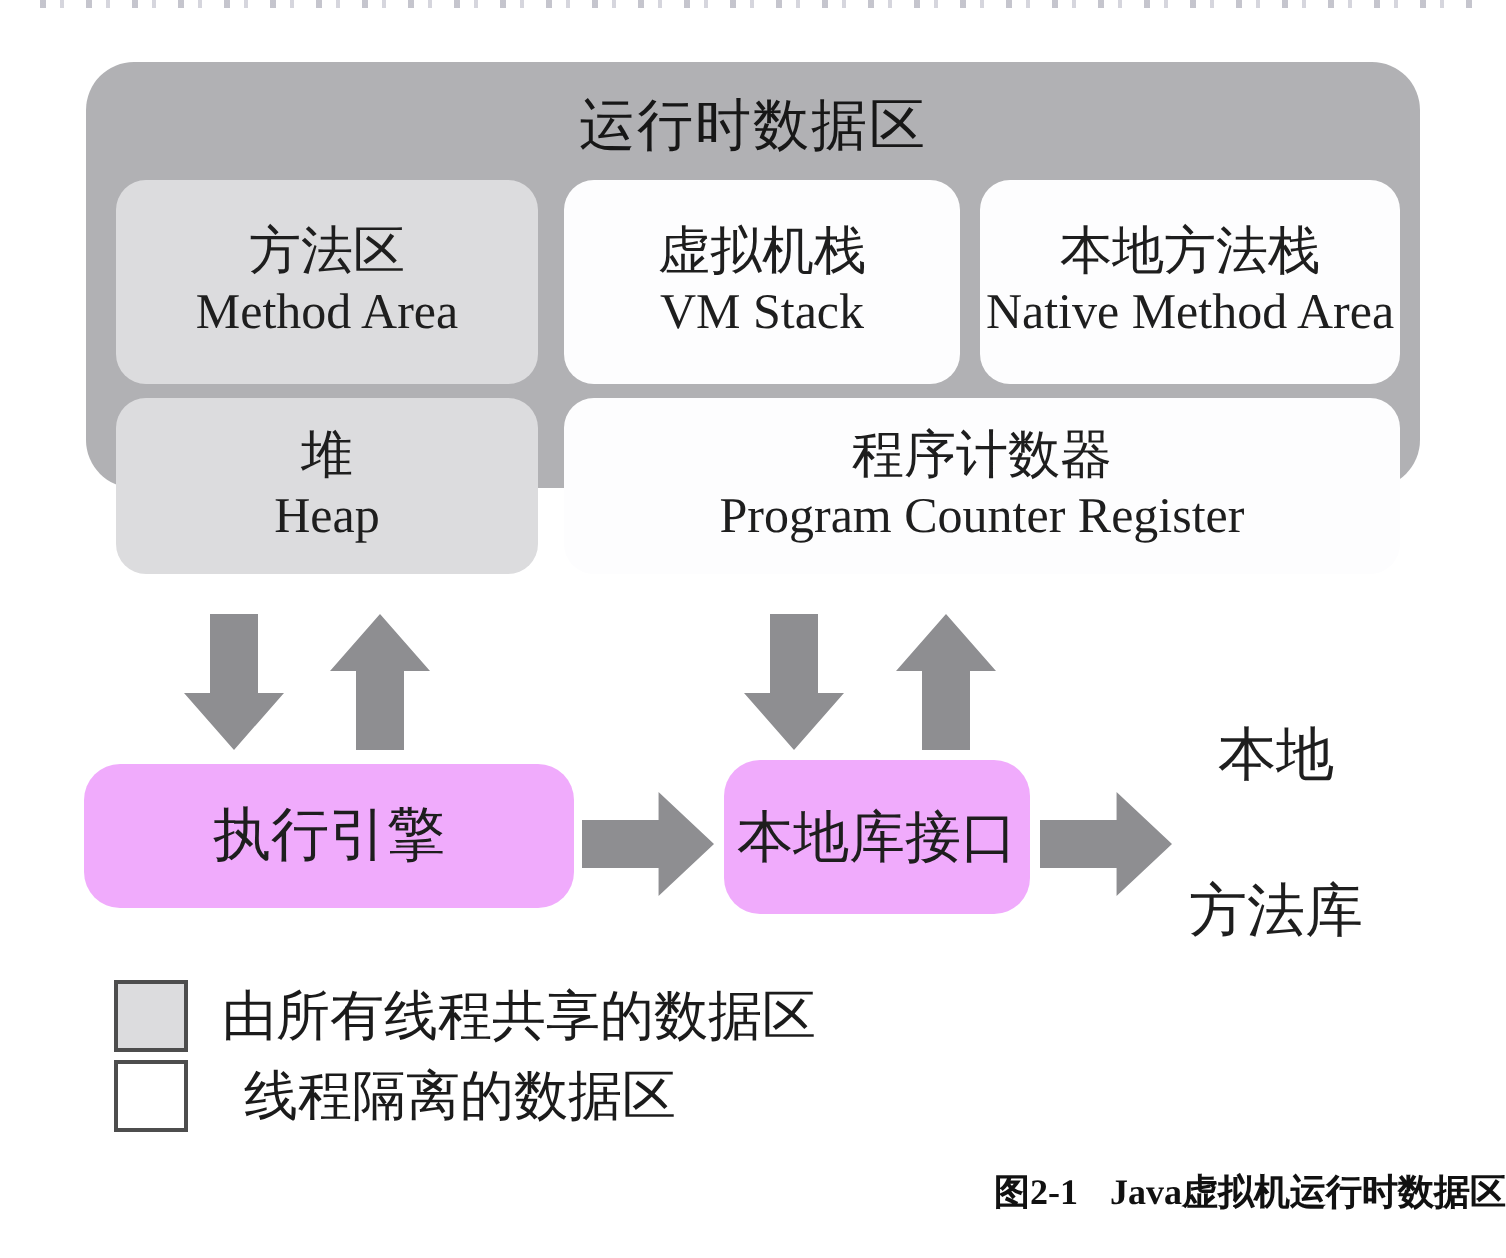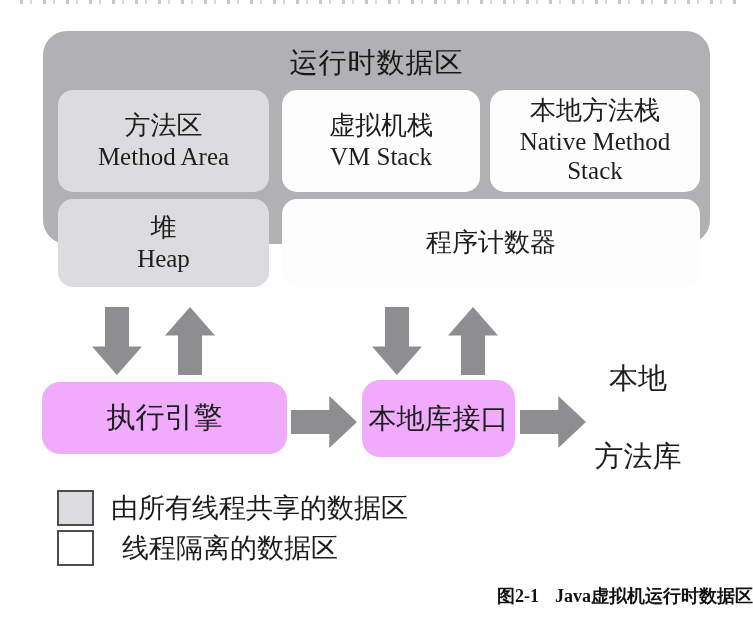--- a/index.html
+++ b/index.html
@@ -86,30 +86,31 @@
       <div class="en">Method Area</div>
     </div>
 
     <div class="box isolated b-vm">
       <div class="zh">虚拟机栈</div>
       <div class="en">VM Stack</div>
     </div>
 
     <div class="box isolated b-native">
       <div class="zh">本地方法栈</div>
-      <div class="en">Native Method Stack</div>
+      <div class="en">Native Method Area</div>
     </div>
 
     <div class="box shared b-heap">
       <div class="zh">堆</div>
       <div class="en">Heap</div>
     </div>
 
     <div class="box isolated b-pcr">
       <div class="zh">程序计数器</div>
+      <div class="en">Program Counter Register</div>
     </div>
   </div>
 
   <div class="varrow arrow-down va1"></div>
   <div class="varrow arrow-up va2"></div>
   <div class="varrow arrow-down va3"></div>
   <div class="varrow arrow-up va4"></div>
 
   <div class="flow-box b-engine">
     <span>执行引擎</span>

